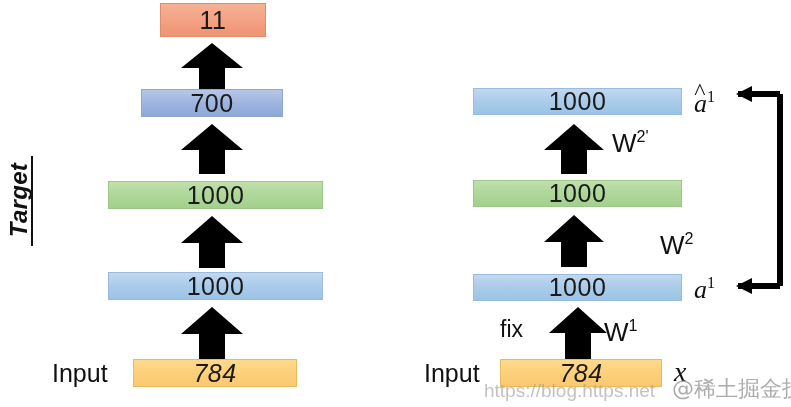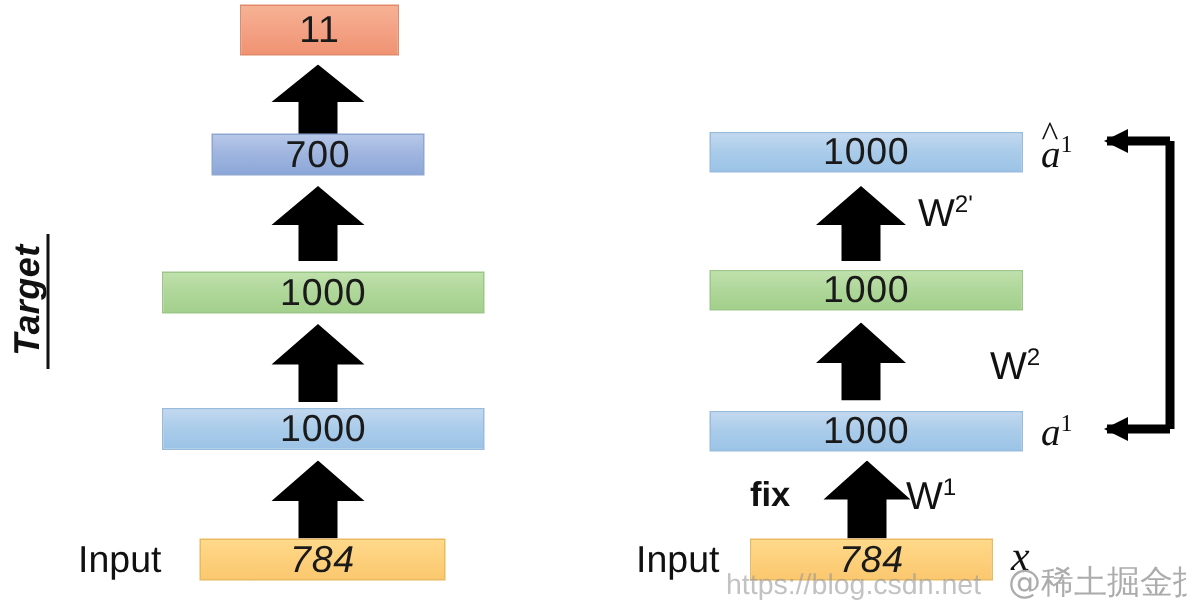--- a/index.html
+++ b/index.html
@@ -44,21 +44,21 @@
 
   
   .arrow-up{position:absolute;}
   .arrow-up svg{display:block;}
 
   
   .lbl{position:absolute;white-space:nowrap;line-height:1;color:#111;}
   .lbl-output{font-size:25px;}
   .lbl-input{font-size:25px;}
   .lbl-w{font-size:26px;}
-  .lbl-fix{font-size:23px;font-weight:bold;}
+  .lbl-fix{font-size:23px;font-weight:normal;}
   .lbl-math{font-family:"Liberation Serif", serif;font-style:italic;font-size:26px;}
   .sup{font-size:.62em;vertical-align:super;font-style:normal;}
   .sup-i{font-size:.62em;vertical-align:super;font-style:normal;
          font-family:"Liberation Serif",serif;}
   .hatwrap{position:relative;display:inline-block;}
   .hat{
     position:absolute;left:50%;top:-.46em;transform:translateX(-55%);
     font-style:normal;font-size:.92em;
   }
 
@@ -190,16 +190,16 @@
       <path d="M90 10 L90 202" stroke="#000" stroke-width="6" fill="none"></path>
 
       <path d="M90 10 L48 10" stroke="#000" stroke-width="6" fill="none"></path>
       <polygon points="46,10 62,2 62,18" fill="#000"></polygon>
 
       <path d="M90 202 L48 202" stroke="#000" stroke-width="6" fill="none"></path>
       <polygon points="46,202 62,194 62,210" fill="#000"></polygon>
     </svg>
   </div>
 
-  <div class="wm wm-url">https://blog.csdn.net</div>
+  <div class="wm wm-url">https://blog.https.net</div>
   <div class="wm wm-cn">@稀土掘金技术社区</div>
 
 </div>
 
 </body></html>

